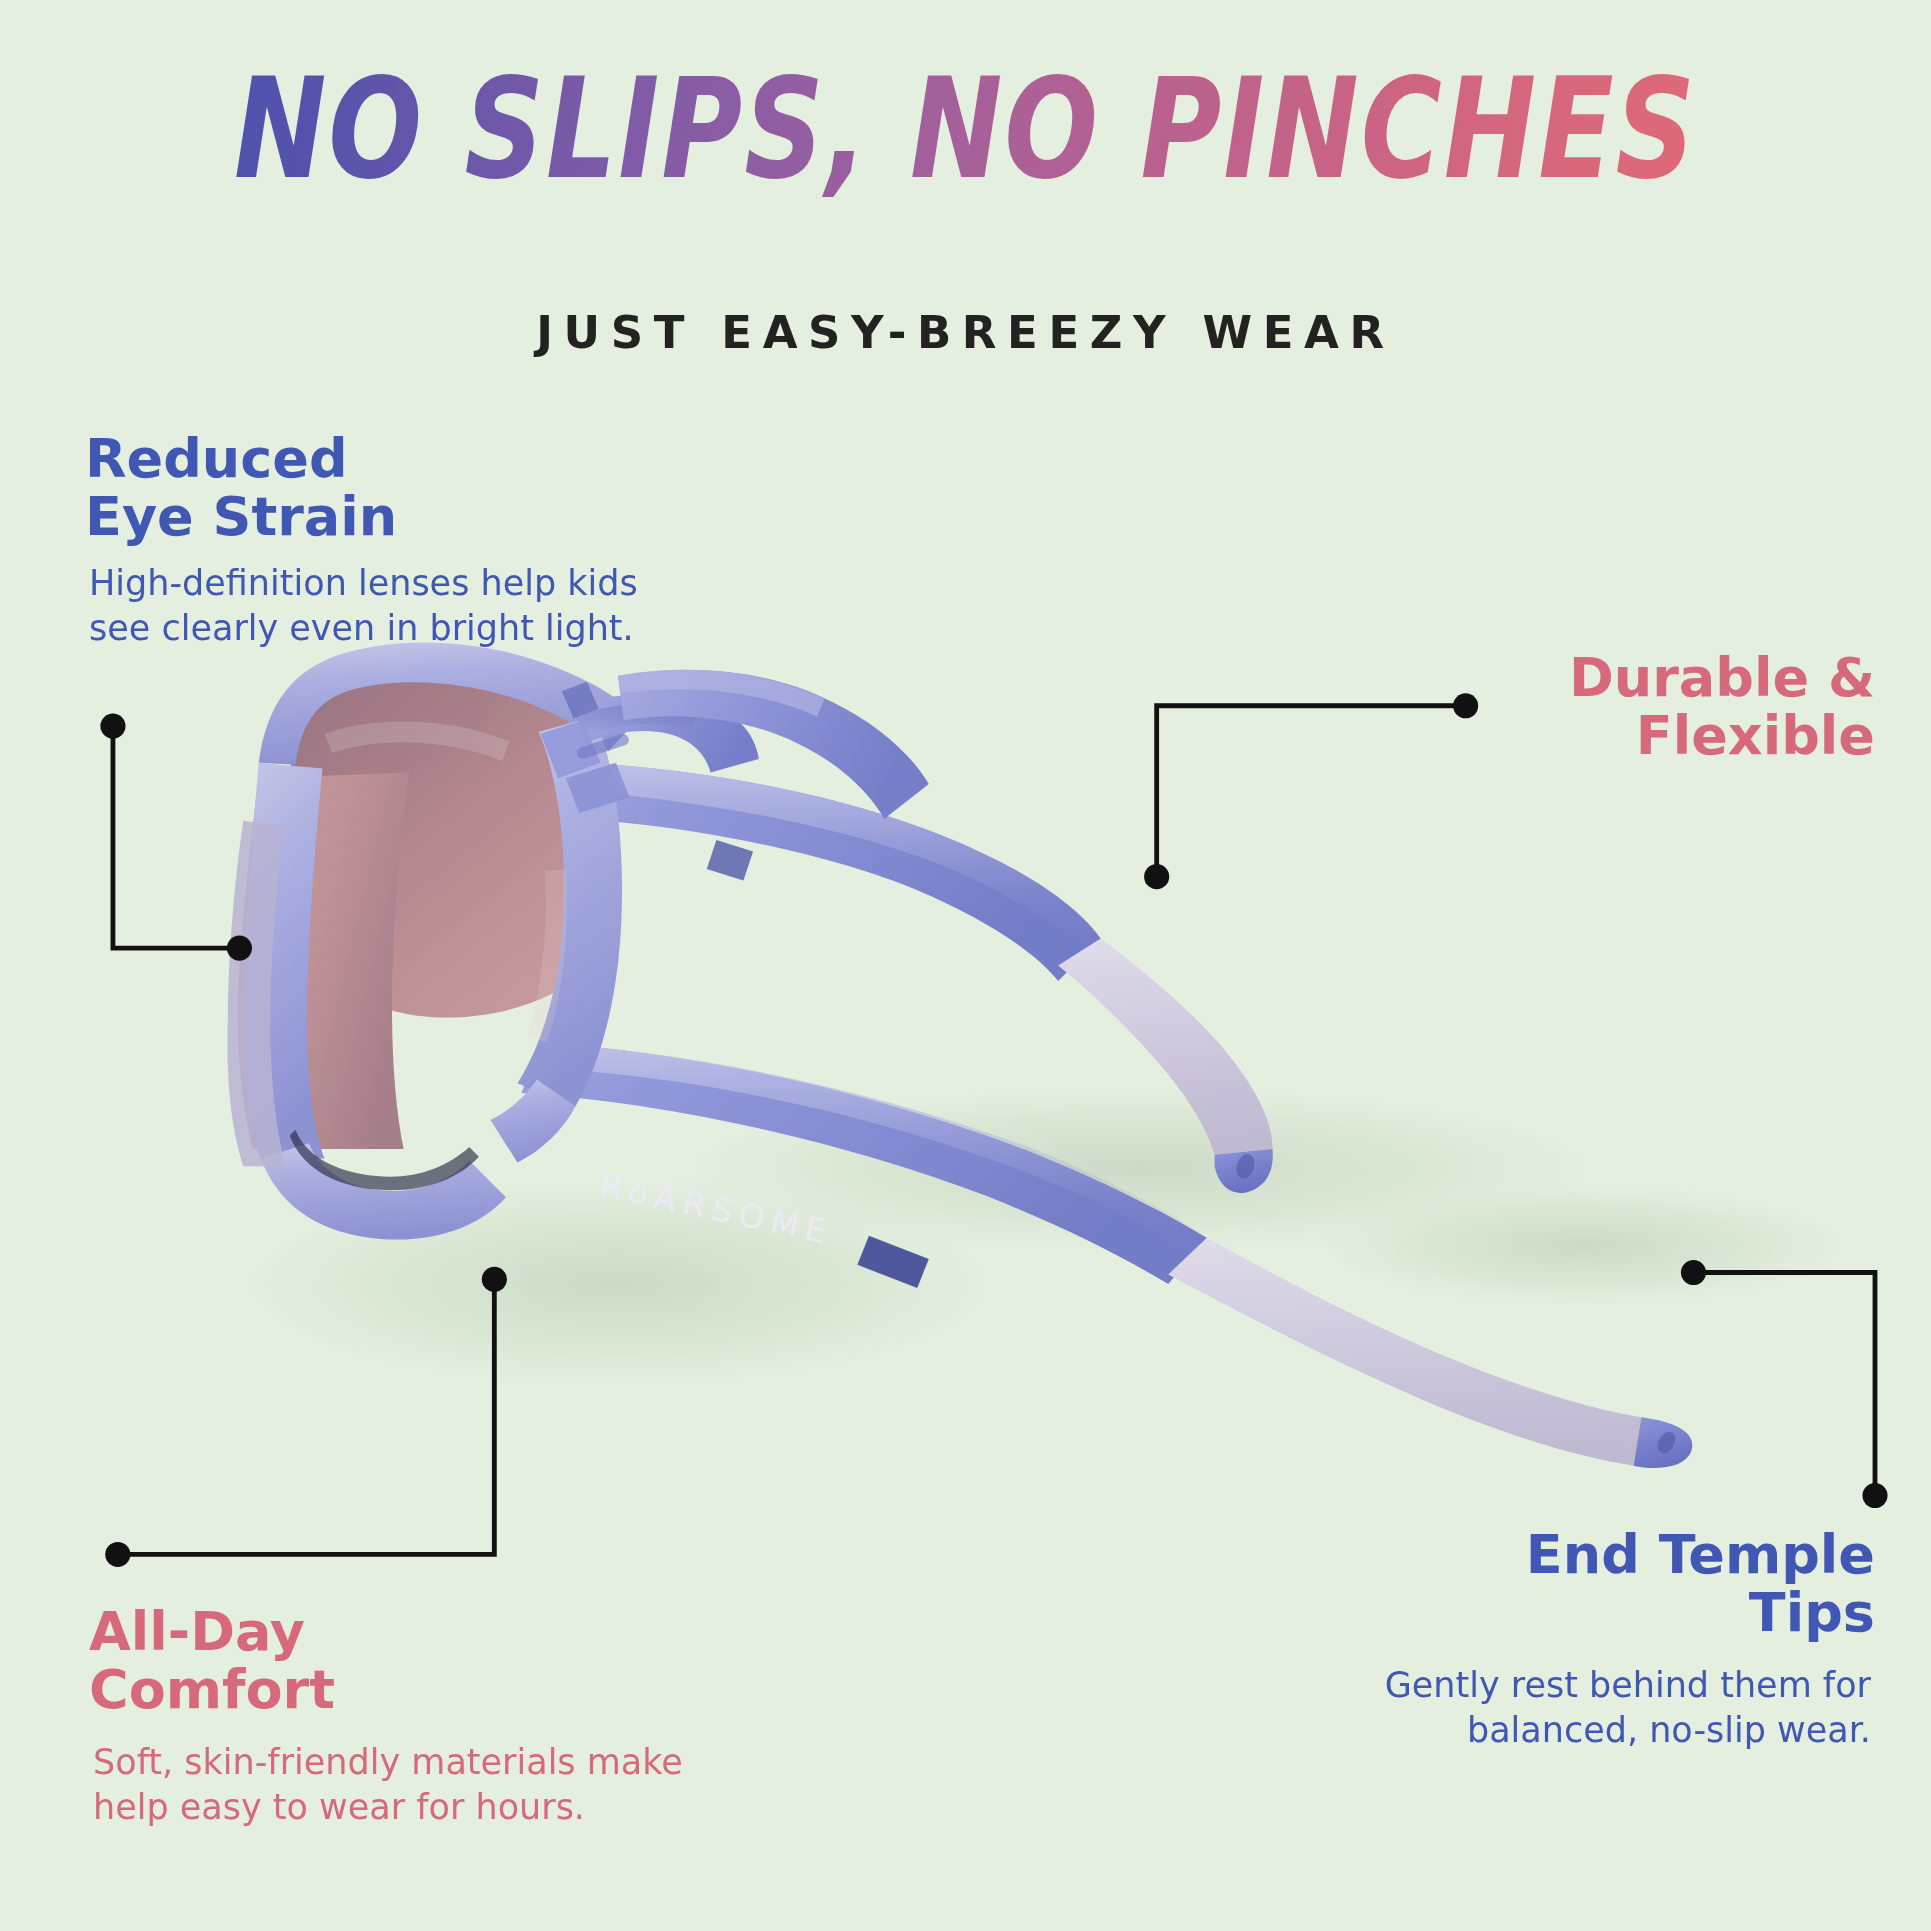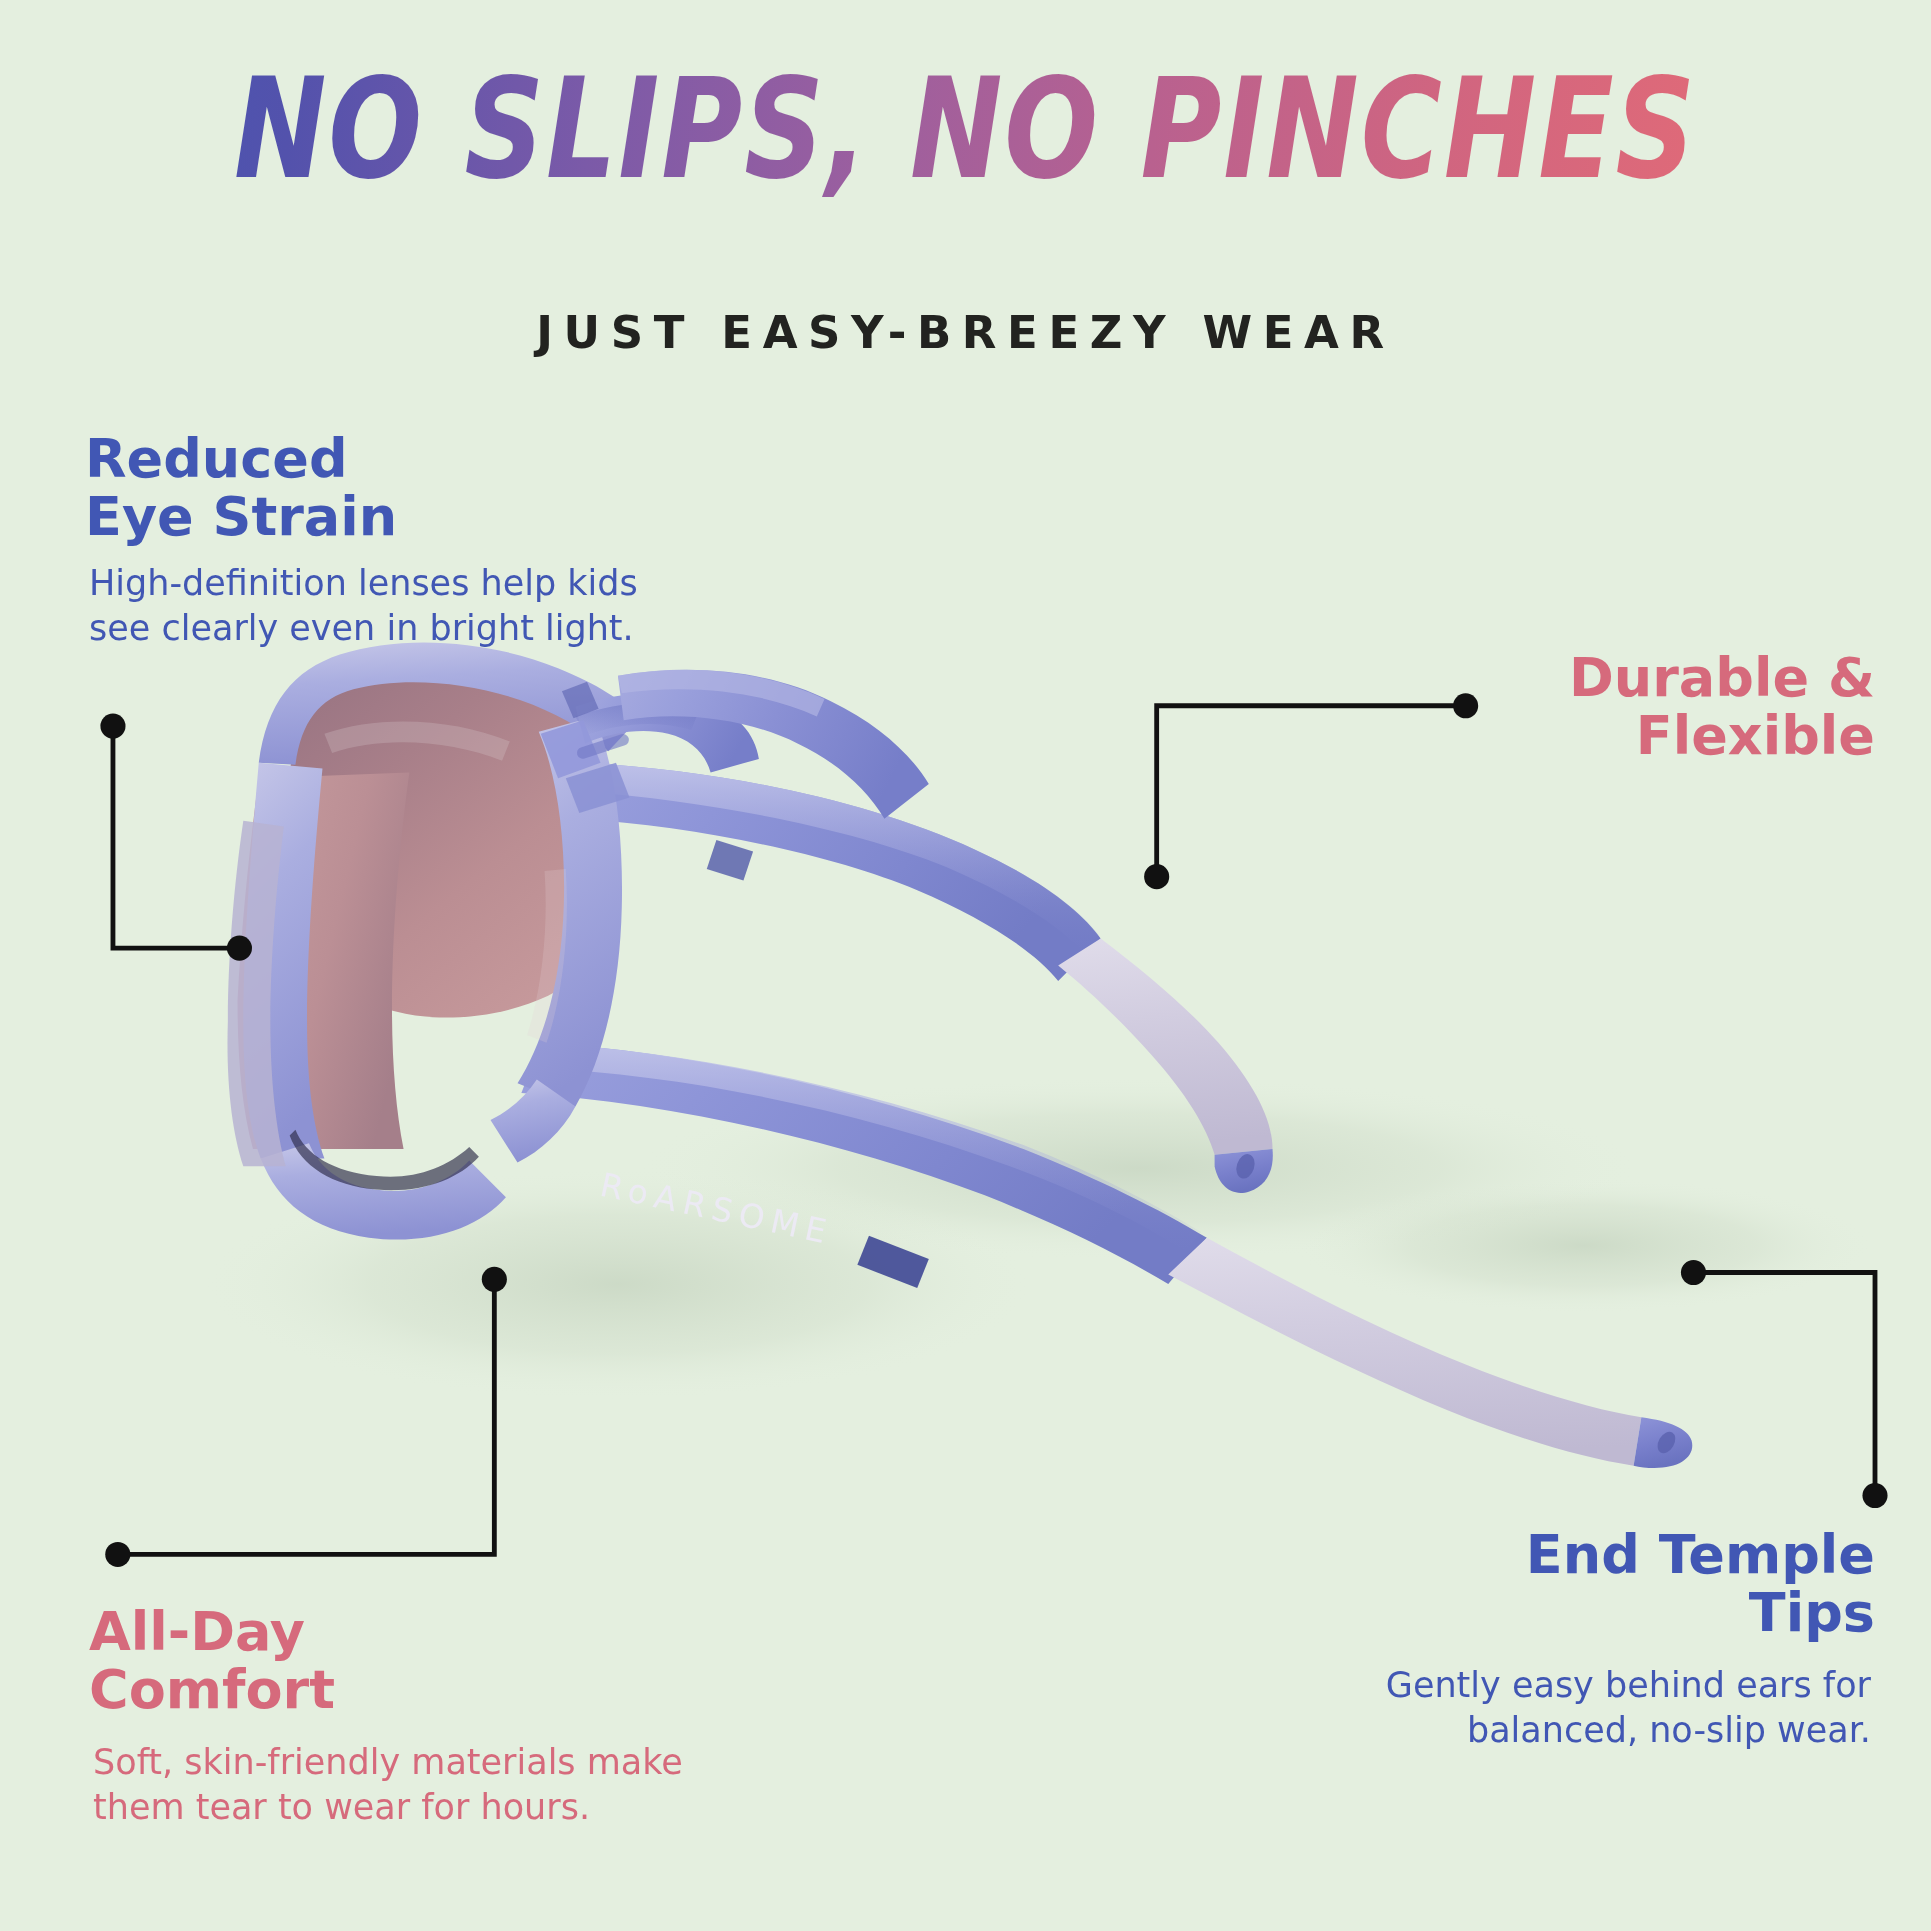--- a/index.html
+++ b/index.html
@@ -260,24 +260,24 @@
 
   <div class="feat pink" id="feat-durable">
     <p class="f-title">Durable &amp;
 Flexible</p>
   </div>
 
   <div class="feat pink" id="feat-comfort">
     <p class="f-title">All-Day
 Comfort</p>
     <p class="f-body">Soft, skin-friendly materials make
-them tear to wear for hours.</p>
+help easy to wear for hours.</p>
   </div>
 
   <div class="feat blue" id="feat-tips">
     <p class="f-title">End Temple
 Tips</p>
-    <p class="f-body">Gently easy behind ears for
+    <p class="f-body">Gently rest behind them for
 balanced, no-slip wear.</p>
   </div>
 
 </div>
 
 
 </body></html>

